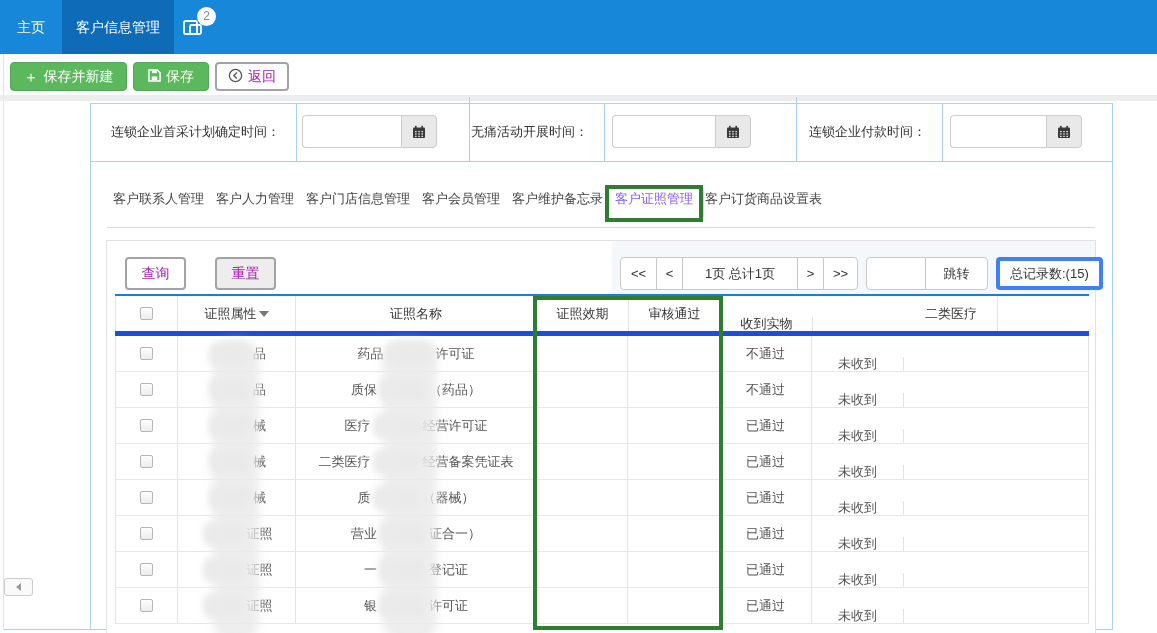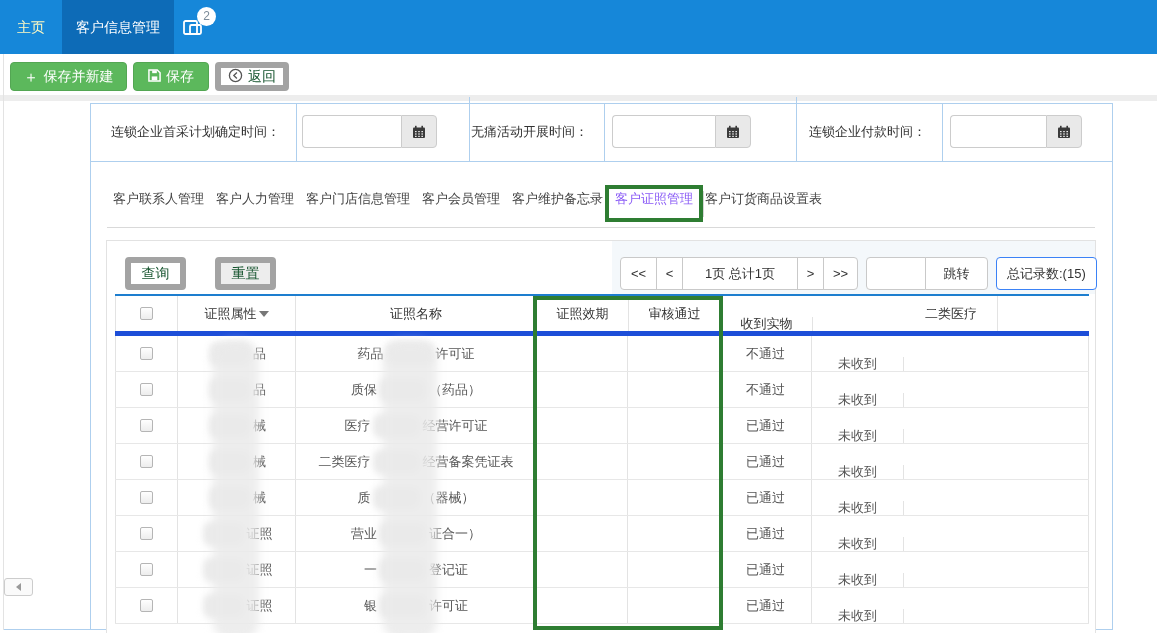--- a/index.html
+++ b/index.html
@@ -11,21 +11,21 @@
   .topnav { left:0; top:0; width:1157px; height:54px; background:#1687d9; }
   .nav-home { left:0; top:0; width:62px; height:54px; line-height:54px; text-align:center; color:#fef9c3; font-size:14px; cursor:pointer; }
   .nav-active { left:62px; top:0; width:112px; height:54px; line-height:54px; text-align:center; color:#fff; font-size:14px; background:#0d6bb7; cursor:pointer; }
   .nav-pages { left:180px; top:14px; cursor:pointer; }
   .nav-badge { left:197px; top:7px; width:19px; height:19px; border-radius:50%; background:#fff; color:#7b8b99; font-size:12px; line-height:19px; text-align:center; }
 
   
   .tb-divider { left:0; top:95px; width:1157px; height:6px; background:#ededed; }
   .btn { display:flex; align-items:center; justify-content:center; gap:5px; border-radius:4px; font-size:14px; cursor:pointer; }
   .btn-green { background:#5cb85c; color:#fff; border:1px solid #53a653; }
-  .btn-plain { background:#fff; color:#14532d; border:6px solid #a3a3a3; }
+  .btn-plain { background:#fff; color:#a21caf; border:2px solid #a3a3a3; }
   .btn-save-new { left:10px; top:62px; width:117px; height:29px; }
   .btn-save { left:133px; top:62px; width:76px; height:29px; }
   .btn-back { left:215px; top:62px; width:74px; height:29px; }
 
   
   .left-line { left:3px; top:54px; width:1px; height:576px; background:#e3e3e3; }
   .collapse-btn { left:4px; top:578px; width:29px; height:18px; border:1px solid #ccc; border-radius:3px; background:#fafafa; display:flex; align-items:center; justify-content:center; cursor:pointer; }
   .tri-left { width:0; height:0; border-top:4px solid transparent; border-bottom:4px solid transparent; border-right:5px solid #999; }
 
   
@@ -58,21 +58,21 @@
   .pagination { left:620px; top:257px; height:33px; display:flex; align-items:stretch; font-size:13px; color:#333; }
   .pgbtn { border:1px solid #c9c9c9; background:#fff; display:flex; align-items:center; justify-content:center; cursor:pointer; }
   .pg-first { width:37px; border-radius:4px 0 0 4px; }
   .pg-prev { width:27px; margin-left:-1px; }
   .pg-info { width:116px; margin-left:-1px; cursor:default; }
   .pg-next { width:27px; margin-left:-1px; }
   .pg-last { width:35px; margin-left:-1px; border-radius:0 4px 4px 0; }
   .pg-sp { width:8px; }
   .pg-input { width:60px; border:1px solid #c9c9c9; border-radius:4px 0 0 4px; padding:0 5px; font-size:13px; outline:none; }
   .pg-jump { width:63px; margin-left:-1px; border-radius:0 4px 4px 0; }
-  .pg-total { padding:0 10px; border:1px solid #3b82f6; border-radius:4px; background:#fff; display:flex; align-items:center; cursor:default; }
+  .pg-total { padding:0 10px; border:4px solid #3b82f6; border-radius:4px; background:#fff; display:flex; align-items:center; cursor:default; }
 
   
   .tbl-topline { left:115px; top:294px; width:974px; height:2px; background:#1d7ecf; }
   .thead { left:115px; top:296px; width:974px; height:40px; display:flex; border-bottom:5px solid #1d4ed8; background:#fff; }
   .tbody { left:115px; top:336px; width:974px; }
   .trow { display:flex; height:36px; border-bottom:1px solid #e7e7e7; }
   .tc { display:flex; align-items:center; justify-content:center; border-right:1px solid #e3e3e3; font-size:13px; color:#555; overflow:hidden; }
   .thead .tc { color:#333; }
   .c0 { width:63px; border-left:1px solid #e3e3e3; }
   .c1 { width:118px; } .c2 { width:241px; } .c3 { width:91px; } .c4 { width:92px; }

